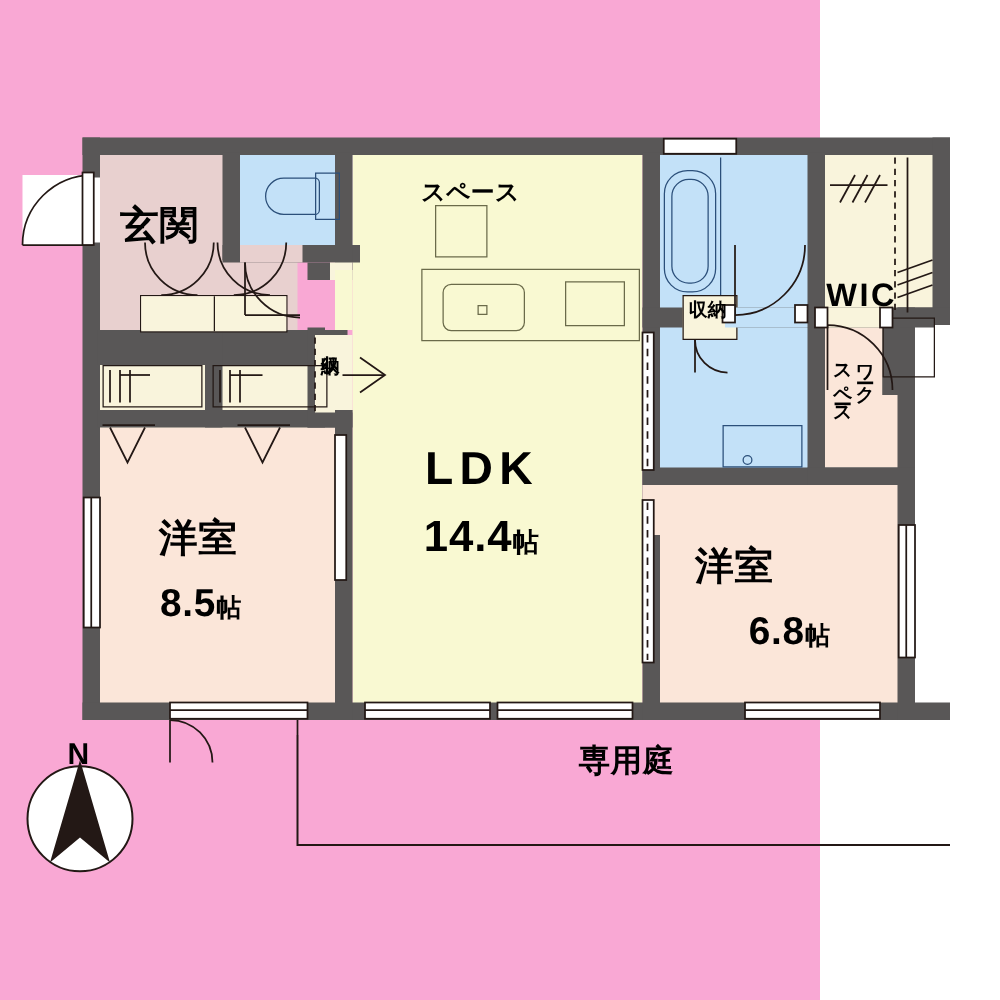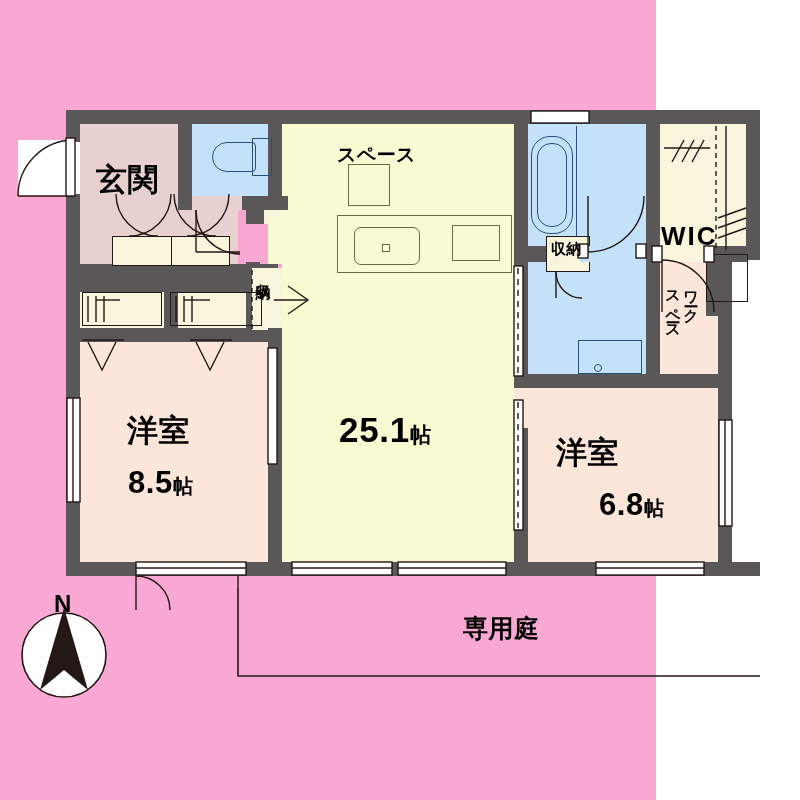--- a/index.html
+++ b/index.html
@@ -239,31 +239,32 @@
 
   <div class="lbl lbl-vert" style="left:256px;top:272px;">収納</div>
 
   <div class="lbl" style="left:551px;top:241px;font-size:15px;">収納</div>
 
   <div class="lbl lbl-wic" style="left:661px;top:175px;">WIC</div>
 
   <div class="lbl lbl-vert2" style="left:684px;top:281px;">ワーク</div>
   <div class="lbl lbl-vert2" style="left:666px;top:281px;">スペース</div>
 
+  <div class="lbl lbl-ldk" style="left:340px;top:356px;">LDK</div>
   <div class="lbl lbl-ldksz" style="left:339px;top:412px;">
-    <span>25.1</span><span class="unit">帖</span>
+    <span>14.4</span><span class="unit">帖</span>
   </div>
 
   <div class="lbl lbl-room" style="left:127px;top:415px;">洋室</div>
   <div class="lbl lbl-size" style="left:128px;top:467px;">
     <span>8.5</span><span class="unit">帖</span>
   </div>
 
   <div class="lbl lbl-room" style="left:556px;top:437px;">洋室</div>
   <div class="lbl lbl-size" style="left:557px;top:489px;margin-left:42px;">
     <span>6.8</span><span class="unit">帖</span>
   </div>
 
-  <div class="lbl lbl-garden" style="left:463px;top:616px;text-align:center;">専用庭</div>
+  <div class="lbl lbl-garden" style="left:463px;top:597px;text-align:center;">専用庭</div>
 
   <div class="lbl lbl-n" style="left:54px;top:592px;">N</div>
 
 </div>
 
 </body></html>

